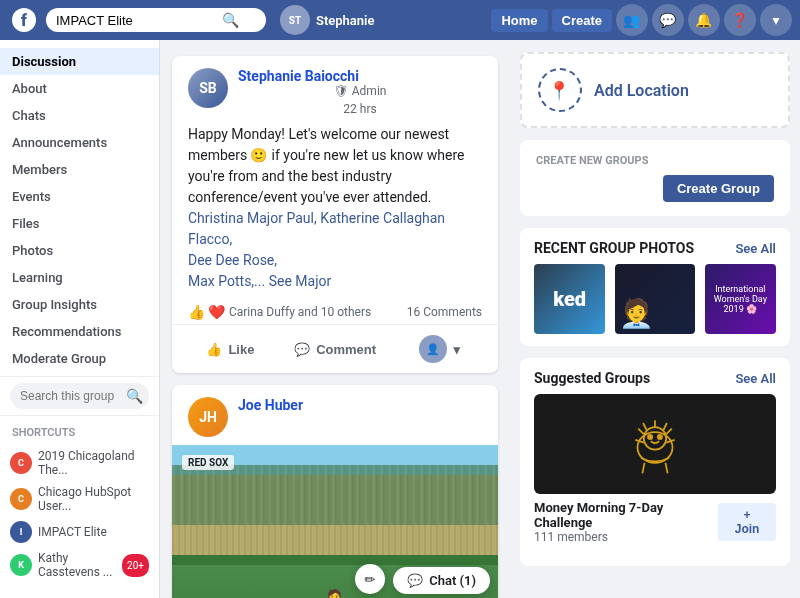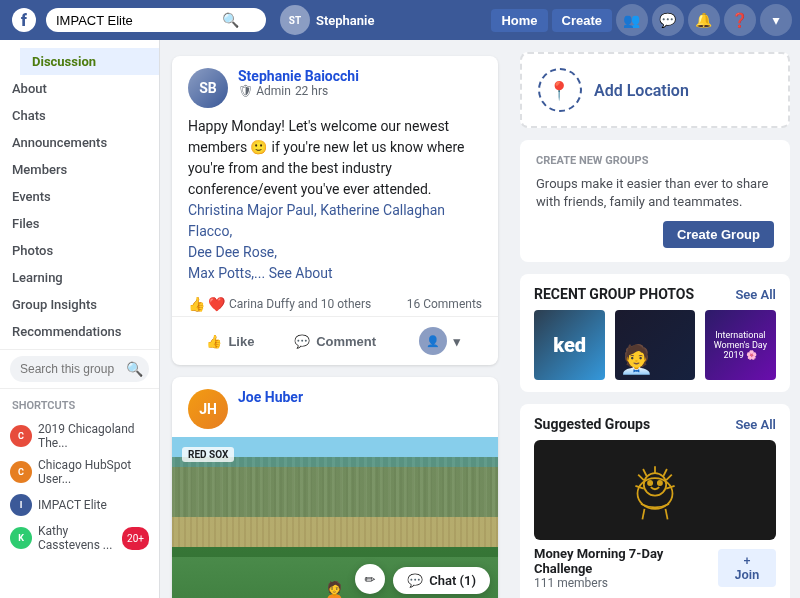--- a/index.html
+++ b/index.html
@@ -54,21 +54,21 @@
     
     .sidebar {
       width: 160px; background: white; padding: 8px 0;
       border-right: 1px solid #dddfe2; position: fixed;
       top: 40px; left: 0; bottom: 0; overflow-y: auto;
     }
     .sidebar-item {
       display: flex; align-items: center; padding: 6px 12px;
       cursor: pointer; color: #4b4f56; font-size: 13px; font-weight: 500;
     }
-    .sidebar-item.active { color: #4d7c0f; font-weight: 700; background: #e7f0ff; margin-left: 20px; }
+    .sidebar-item.active { color: #000000; font-weight: 700; background: #e7f0ff; }
     .sidebar-divider { height: 1px; background: #eee; margin: 4px 0; }
     .sidebar-section-label {
       padding: 6px 12px; font-size: 11px; color: #90949c; font-weight: 600;
       text-transform: uppercase;
     }
     .sidebar-search {
       margin: 6px 10px; display: flex; align-items: center;
       background: #f0f2f5; border-radius: 20px; padding: 5px 10px; gap: 6px;
     }
     .sidebar-search input {
@@ -101,21 +101,21 @@
       box-shadow: 0 1px 3px rgba(0,0,0,0.12);
     }
     .post-header { display: flex; align-items: flex-start; padding: 12px 16px 8px; gap: 10px; }
     .post-avatar {
       width: 40px; height: 40px; border-radius: 50%;
       background: #8b9dc3; display: flex; align-items: center; justify-content: center;
       color: white; font-weight: bold; font-size: 14px; flex-shrink: 0;
     }
     .post-meta { flex: 1; }
     .post-author { font-weight: 700; font-size: 14px; color: #1d4ed8; }
-    .post-subtitle { font-size: 12px; color: #606770; display: flex; align-items: center; gap: 4px; }
+    .post-subtitle { font-size: 12px; color: #606770; display: flex; align-items: center; gap: 4px; flex-direction: column; }
     .post-body { padding: 0 16px 8px; font-size: 14px; line-height: 1.5; }
     .post-body a { color: #3b5998; text-decoration: none; }
     .post-reactions {
       padding: 4px 16px; display: flex; align-items: center; justify-content: space-between;
       font-size: 12px; color: #606770; border-bottom: 1px solid #eee;
     }
     .reaction-icons { display: flex; align-items: center; gap: 3px; }
     .reaction-icon { font-size: 14px; }
     .post-actions {
       display: flex; padding: 4px 8px; gap: 4px;
@@ -274,20 +274,23 @@
       <span>Photos</span>
     </div>
     <div class="sidebar-item">
       <span>Learning</span>
     </div>
     <div class="sidebar-item">
       <span>Group Insights</span>
     </div>
     <div class="sidebar-item">
       <span>Recommendations</span>
+    </div>
+    <div class="sidebar-item">
+      <span>Moderate Group</span>
     </div>
     <div class="sidebar-divider"></div>
     <div class="sidebar-search">
       <input type="text" placeholder="Search this group" style="">
       <span>🔍</span>
     </div>
     <div class="sidebar-divider"></div>
     <div class="sidebar-section-label">Shortcuts</div>
     <div class="shortcut-item">
       <div class="shortcut-avatar" style="background:#e74c3c;">C</div>
@@ -322,21 +325,21 @@
           </div>
         </div>
       </div>
       <div class="post-body">
         <p>Happy Monday! Let's welcome our newest members 🙂 if you're new let us know where you're from and the best industry conference/event you've ever attended.</p>
         <p>
           <a>Christina Major Paul,</a>
           <a>Katherine Callaghan Flacco,</a><br>
           <a>Dee Dee Rose,</a><br>
           <a>Max Potts,...</a>
-          <a>See About</a>
+          <a>See Major</a>
         </p>
       </div>
       <div class="post-reactions">
         <div class="reaction-icons">
           <span class="reaction-icon">👍</span>
           <span class="reaction-icon">❤️</span>
           <span>Carina Duffy and 10 others</span>
         </div>
         <span>16 Comments</span>
       </div>
@@ -379,21 +382,20 @@
 
   <aside class="right-sidebar">
 
     <div class="add-location-box">
       <div class="location-icon-circle">📍</div>
       <span class="add-location-text">Add Location</span>
     </div>
 
     <div class="create-group-box">
       <div class="create-group-label">CREATE NEW GROUPS</div>
-      <div class="create-group-text">Groups make it easier than ever to share with friends, family and teammates.</div>
       <button class="create-group-btn">Create Group</button>
       <div style="clear:both;"></div>
     </div>
 
     <div class="recent-photos-box">
       <div class="box-header">
         <span class="box-title">RECENT GROUP PHOTOS</span>
         <span class="see-all-link">See All</span>
       </div>
       <div class="photo-grid">

